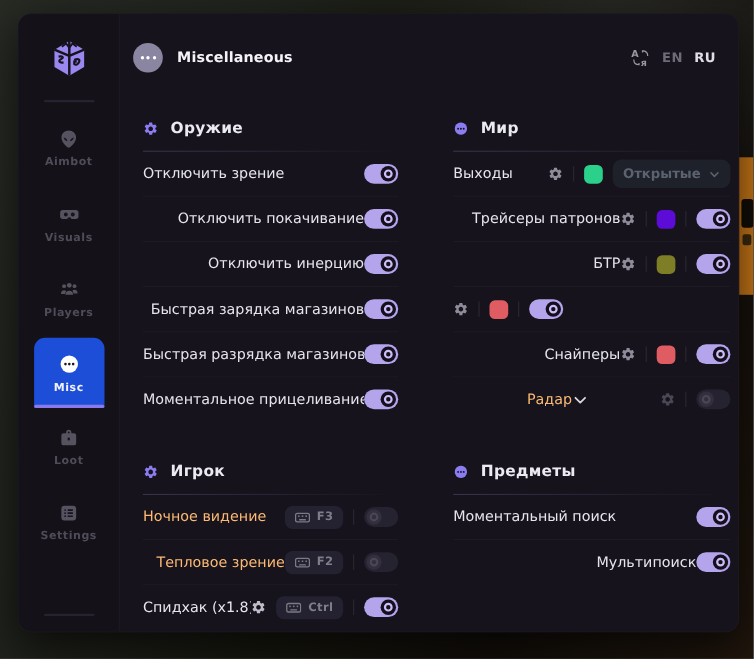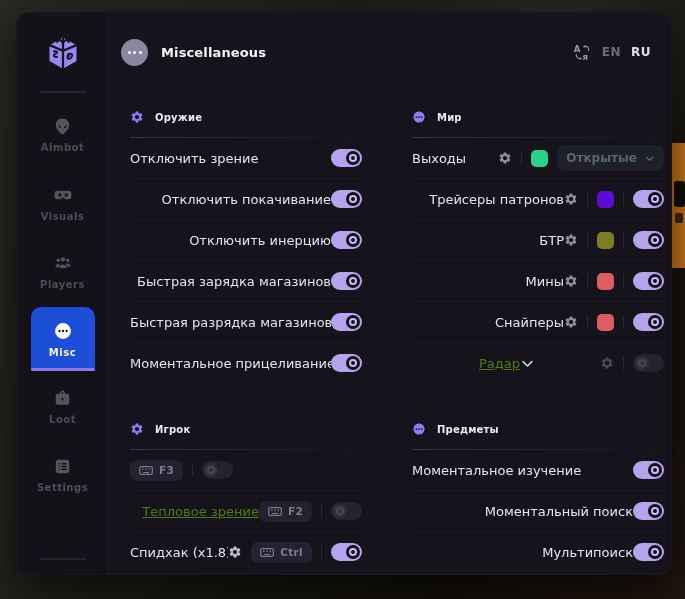--- a/index.html
+++ b/index.html
@@ -50,27 +50,27 @@
   .lang .code.inactive{color:#6e6b78;}
   .lang .code.active{color:#e0dee6;}
   .content{display:flex;gap:50px;padding:0 10px 0 21px;align-items:flex-start;}
   .col{min-width:0;}
   .col1{width:232px;flex:none;}
   .col2{width:252px;flex:none;}
   
   .section{margin-top:6px;}
   .section.second{margin-top:26px;}
   .sec-head{height:40px;display:flex;align-items:center;gap:11px;}
-  .sec-title{font-size:10px;font-weight:700;color:#eceaf1;letter-spacing:.02em;}
+  .sec-title{font-size:14px;font-weight:700;color:#eceaf1;letter-spacing:.02em;}
   .sec-div{height:1px;background:linear-gradient(to right,#37334a,rgba(55,51,74,0));}
   .rows{display:flex;flex-direction:column;}
   .row{height:40px;display:flex;align-items:center;}
   .row + .row{border-top:1px solid #1d1a23;text-align:right;}
   .rlabel{flex:1;font-size:13px;color:#e6e4ee;font-weight:500;white-space:nowrap;overflow:hidden;}
-  .rlabel.dim{color:#4d7c0f;text-decoration:underline;}
+  .rlabel.dim{color:#fdba74;}
   .controls{display:flex;align-items:center;gap:9px;flex:none;}
   .vsep{width:1px;height:14px;background:#2b2834;}
   .swatch{width:17px;height:17px;border-radius:5px;flex:none;}
   .chev-wrap{margin-right:56px;display:flex;align-items:center;}
   
   .toggle{width:31px;height:18px;border-radius:9px;position:relative;flex:none;cursor:pointer;}
   .toggle.on{background:#b3a4ec;}
   .toggle.off{background:#262330;}
   .knob{position:absolute;top:2px;width:14px;height:14px;border-radius:50%;}
   .toggle.on .knob{right:2px;background:#150f1d;}
@@ -267,20 +267,21 @@
               <span class="gear-btn">
                 <svg width="14" height="14" viewBox="0 0 24 24">
                   <path fill="#8b7cf0" d="M19.14 12.94c.04-.3.06-.61.06-.94s-.02-.64-.07-.94l2.03-1.58a.49.49 0 0 0 .12-.61l-1.92-3.32a.49.49 0 0 0-.59-.22l-2.39.96c-.5-.38-1.03-.7-1.62-.94l-.36-2.54a.48.48 0 0 0-.48-.41h-3.84c-.24 0-.43.17-.47.41l-.36 2.54c-.59.24-1.13.57-1.62.94l-2.39-.96a.48.48 0 0 0-.59.22L2.74 8.87c-.12.21-.08.47.12.61l2.03 1.58c-.05.3-.09.63-.09.94s.02.64.07.94l-2.03 1.58a.49.49 0 0 0-.12.61l1.92 3.32c.12.22.37.29.59.22l2.39-.96c.5.38 1.03.7 1.62.94l.36 2.54c.05.24.24.41.48.41h3.84c.24 0 .44-.17.47-.41l.36-2.54c.59-.24 1.13-.56 1.62-.94l2.39.96c.22.08.47 0 .59-.22l1.92-3.32a.49.49 0 0 0-.12-.61l-2.01-1.58zM12 15.6c-1.98 0-3.6-1.62-3.6-3.6s1.62-3.6 3.6-3.6 3.6 1.62 3.6 3.6-1.62 3.6-3.6 3.6z"></path>
                 </svg>
               </span>
               <div class="sec-title">Игрок</div>
             </div>
             <div class="sec-div"></div>
             <div class="rows">
               <div class="row">
+                <div class="rlabel dim">Ночное видение</div>
                 <div class="controls">
                   <span class="key">
                     <svg width="14" height="11" viewBox="0 0 20 14">
                       <rect x="1" y="1.5" width="18" height="11" rx="2.4" fill="none" stroke="#7d7a86" stroke-width="1.7"></rect>
                       <rect x="5.4" y="9" width="9.2" height="1.7" rx=".8" fill="#7d7a86"></rect>
                       <rect x="4.2" y="4.2" width="2" height="2" fill="#7d7a86"></rect>
                       <rect x="9" y="4.2" width="2" height="2" fill="#7d7a86"></rect>
                       <rect x="13.8" y="4.2" width="2" height="2" fill="#7d7a86"></rect>
                     </svg>
                     <span>F3</span>
@@ -396,21 +397,20 @@
                   </span>
                   <span class="vsep"></span>
                   <span class="swatch" style="background: rgb(126, 126, 39);"></span>
                   <span class="vsep"></span>
                   <span class="toggle on">
                     <span class="knob"></span>
                   </span>
                 </div>
               </div>
               <div class="row">
-                <div class="rlabel">Мины</div>
                 <div class="controls">
                   <span class="gear-btn">
                     <svg width="14" height="14" viewBox="0 0 24 24">
                       <path fill="#8f8c9a" d="M19.14 12.94c.04-.3.06-.61.06-.94s-.02-.64-.07-.94l2.03-1.58a.49.49 0 0 0 .12-.61l-1.92-3.32a.49.49 0 0 0-.59-.22l-2.39.96c-.5-.38-1.03-.7-1.62-.94l-.36-2.54a.48.48 0 0 0-.48-.41h-3.84c-.24 0-.43.17-.47.41l-.36 2.54c-.59.24-1.13.57-1.62.94l-2.39-.96a.48.48 0 0 0-.59.22L2.74 8.87c-.12.21-.08.47.12.61l2.03 1.58c-.05.3-.09.63-.09.94s.02.64.07.94l-2.03 1.58a.49.49 0 0 0-.12.61l1.92 3.32c.12.22.37.29.59.22l2.39-.96c.5.38 1.03.7 1.62.94l.36 2.54c.05.24.24.41.48.41h3.84c.24 0 .44-.17.47-.41l.36-2.54c.59-.24 1.13-.56 1.62-.94l2.39.96c.22.08.47 0 .59-.22l1.92-3.32a.49.49 0 0 0-.12-.61l-2.01-1.58zM12 15.6c-1.98 0-3.6-1.62-3.6-3.6s1.62-3.6 3.6-3.6 3.6 1.62 3.6 3.6-1.62 3.6-3.6 3.6z"></path>
                     </svg>
                   </span>
                   <span class="vsep"></span>
                   <span class="swatch" style="background: rgb(224, 92, 99);"></span>
                   <span class="vsep"></span>
                   <span class="toggle on">
@@ -463,28 +463,20 @@
                   <circle cx="7.6" cy="12" r="1.5" fill="#16131c"></circle>
                   <circle cx="12" cy="12" r="1.5" fill="#16131c"></circle>
                   <circle cx="16.4" cy="12" r="1.5" fill="#16131c"></circle>
                 </svg>
               </span>
               <div class="sec-title">Предметы</div>
             </div>
             <div class="sec-div"></div>
             <div class="rows">
               <div class="row">
-                <div class="rlabel">Моментальное изучение</div>
-                <div class="controls">
-                  <span class="toggle on">
-                    <span class="knob"></span>
-                  </span>
-                </div>
-              </div>
-              <div class="row">
                 <div class="rlabel">Моментальный поиск</div>
                 <div class="controls">
                   <span class="toggle on">
                     <span class="knob"></span>
                   </span>
                 </div>
               </div>
               <div class="row">
                 <div class="rlabel">Мультипоиск</div>
                 <div class="controls">

